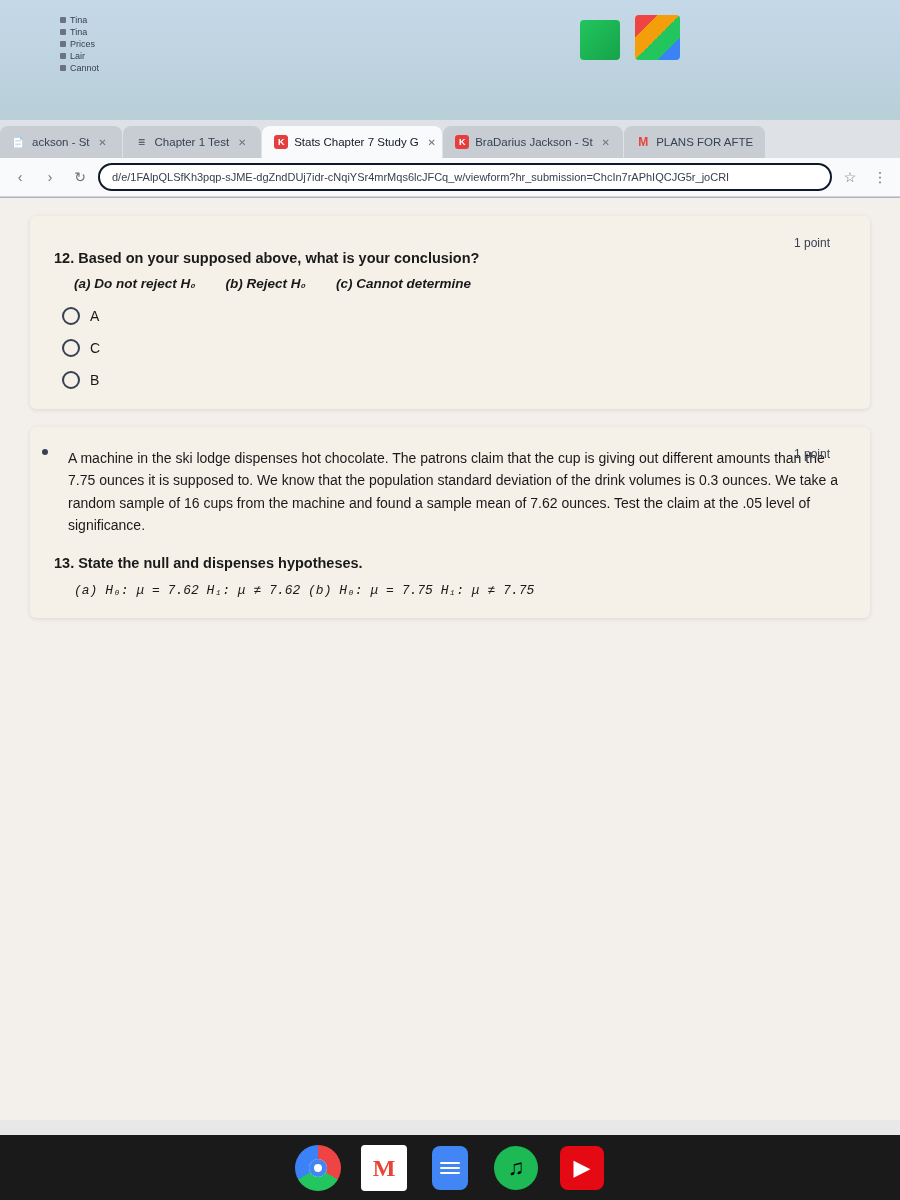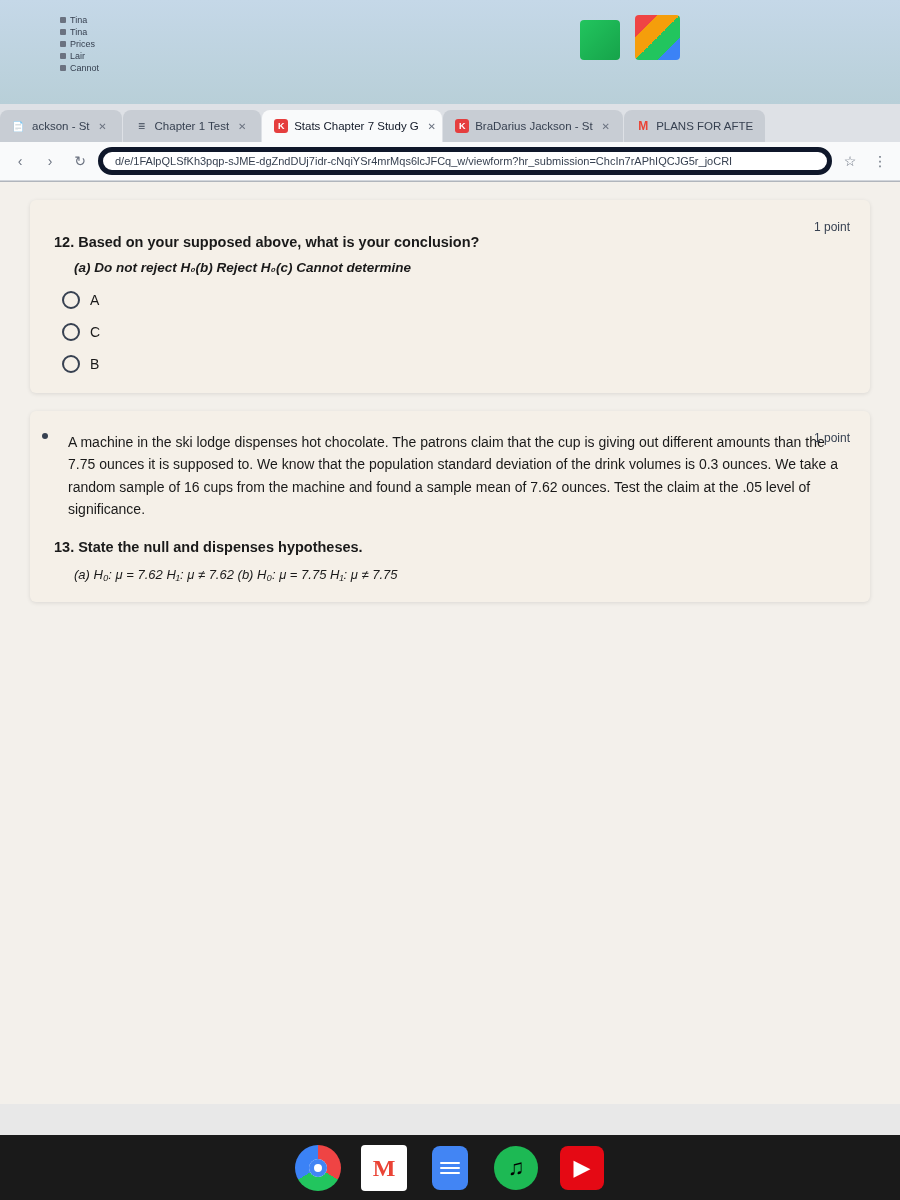--- a/index.html
+++ b/index.html
@@ -7,21 +7,21 @@
       width: 900px;
       height: 1200px;
       overflow: hidden;
       font-family: Arial, sans-serif;
       background: #e8e8e8;
       position: relative;
     }
 
     
     .desktop-top {
-      height: 104px;
+      height: 120px;
       background: linear-gradient(180deg, #c5d8e8 0%, #b8cfd8 100%);
       position: relative;
       overflow: hidden;
       text-decoration: underline;
     }
     .desktop-app-cluster {
       position: absolute;
       top: 15px;
       left: 60px;
     }
@@ -140,21 +140,21 @@
       display: flex;
       align-items: center;
       justify-content: center;
       color: #6b7280;
       font-size: 14px;
       cursor: pointer;
     }
     .address-bar {
       flex: 1;
       height: 28px;
-      border: 5px solid #0f172a;
+      border: 2px solid #0f172a;
       border-radius: 14px;
       padding: 0 12px;
       font-size: 11px;
       color: #374151;
       background: #fff;
       outline: none;
     }
     .browser-action-btn {
       width: 24px;
       height: 24px;
@@ -189,35 +189,36 @@
     .question-text {
       font-size: 14px;
       line-height: 1.6;
       color: #1a1a1a;
       margin-bottom: 4px;
     }
 
     .point-badge {
       position: absolute;
       top: 20px;
-      right: 20px;
+      right: 40px;
       font-size: 12px;
       color: #374151;
     }
 
     .question-number {
       font-size: 14.5px;
       font-weight: bold;
       color: #1a1a1a;
       margin-top: 14px;
       margin-bottom: 10px;
     }
 
     .answer-options-row {
       display: flex;
+      gap: 30px;
       margin-bottom: 16px;
       padding-left: 20px;
       font-size: 13.5px;
       color: #1a1a1a;
       font-style: italic;
       font-weight: 600;
     }
 
     .radio-options {
       display: flex;
@@ -257,20 +258,21 @@
       display: flex;
       gap: 20px;
       align-items: center;
       margin-top: 12px;
       padding-left: 20px;
       font-size: 13px;
       color: #1a1a1a;
     }
     .hypothesis-item {
       font-style: italic;
+      font-family: Liberation Mono, monospace;
     }
 
     
     .taskbar {
       position: fixed;
       bottom: 0;
       left: 0;
       width: 900px;
       height: 65px;
       background: #1a1a1a;

